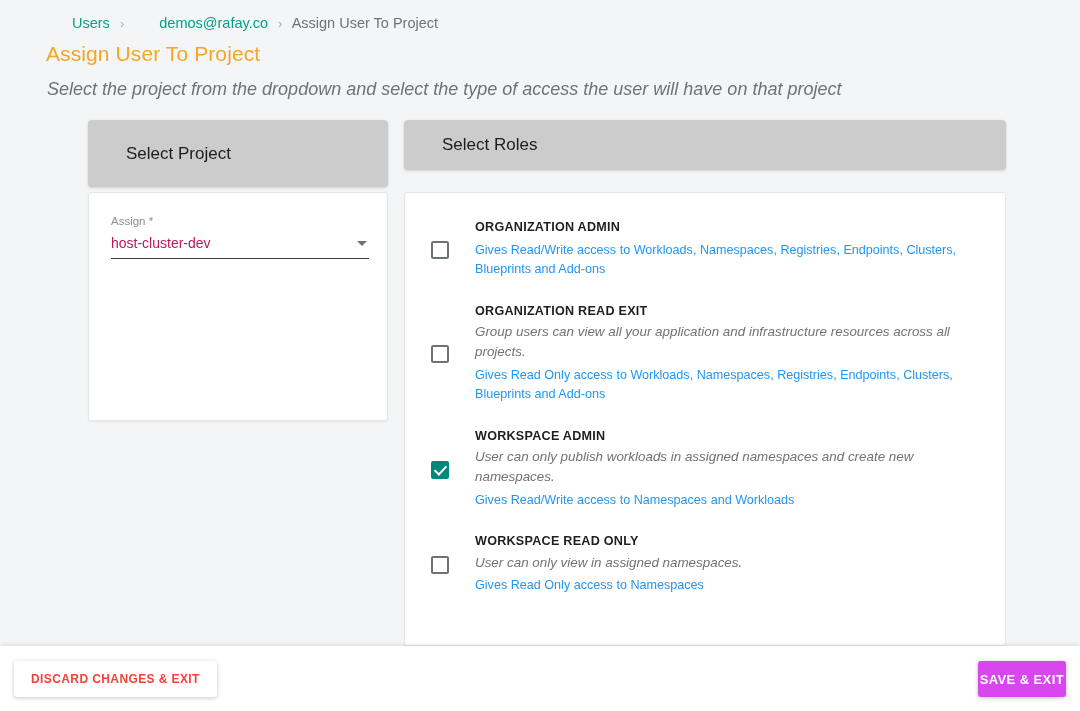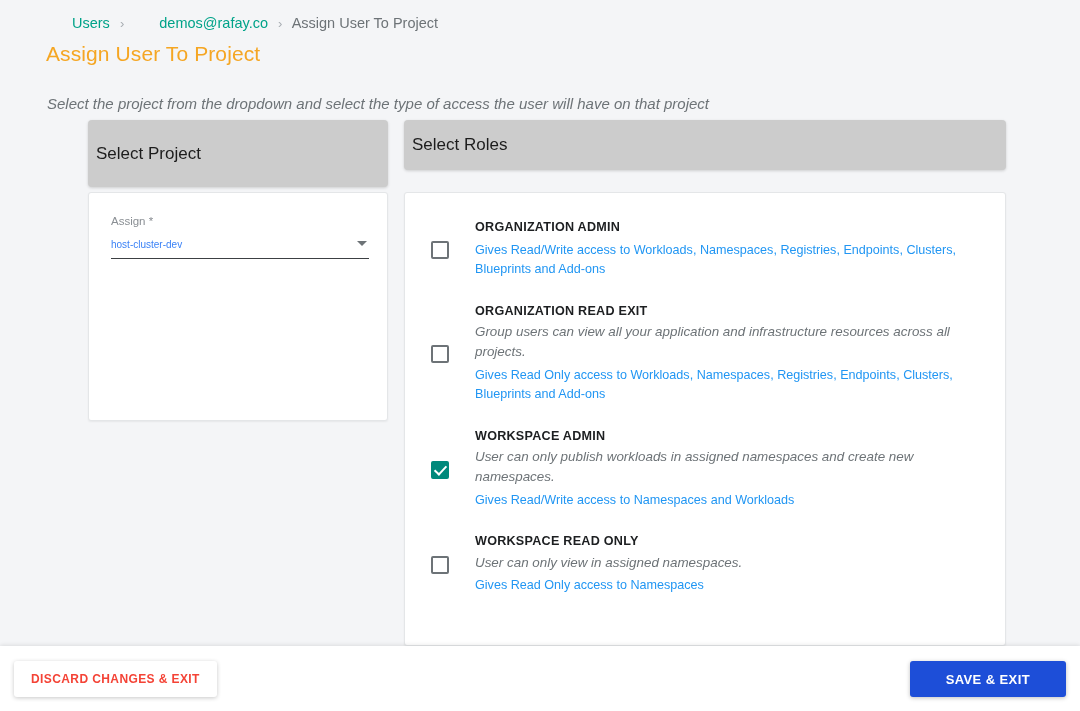--- a/index.html
+++ b/index.html
@@ -41,35 +41,35 @@
   .page-title {
     position: absolute;
     left: 46px; top: 42px;
     font-size: 21px;
     color: #f5a623;
     letter-spacing: .1px;
   }
 
   .page-subtitle {
     position: absolute;
-    left: 47px; top: 95px;
-    font-size: 15px;
+    left: 47px; top: 79px;
+    font-size: 18px;
     font-style: italic;
     color: #6d7377;
   }
 
   
   .sec-head {
     position: absolute;
     background: #cccccc;
     border-radius: 4px;
     box-shadow: 0 1px 3px rgba(0,0,0,.16);
     display: flex;
     align-items: center;
-    padding-left: 8px;
+    padding-left: 38px;
   }
   .sec-head-title {
     font-size: 17px;
     color: #1d1d1d;
   }
 
   #sec-head-project { left: 88px; top: 120px; width: 300px; height: 67px; }
   #sec-head-roles   { left: 404px; top: 120px; width: 602px; height: 50px; }
 
   
@@ -94,22 +94,22 @@
     color: #8a8f94;
     margin-bottom: 7px;
   }
   .field-control {
     position: relative;
     border-bottom: 1px solid #3c4043;
     padding-bottom: 6px;
     cursor: pointer;
   }
   .field-value {
-    font-size: 10px;
-    color: #3b82f6;
+    font-size: 14px;
+    color: #be185d;
     margin-top: 8px;
   }
   .caret {
     position: absolute;
     right: 2px; top: 7px;
     width: 0; height: 0;
     border-left: 5px solid transparent;
     border-right: 5px solid transparent;
     border-top: 5px solid #6d7377;
   }
@@ -210,24 +210,24 @@
     font-size: 12px;
     font-weight: bold;
     letter-spacing: .4px;
     font-family: "Liberation Sans", sans-serif;
     cursor: pointer;
   }
   .btn-save {
     position: absolute;
     right: 14px; top: 15px;
     height: 36px;
-    padding: 0 36px;
+    padding: 0 2px;
     display: flex;
     align-items: center;
-    background: #1d4ed8;
+    background: #d946ef;
     border: none;
     border-radius: 3px;
     box-shadow: 0 1px 4px rgba(0,0,0,.25);
     color: #ffffff;
     font-size: 13px;
     font-weight: bold;
     letter-spacing: .4px;
     font-family: "Liberation Sans", sans-serif;
     cursor: pointer;
   }

